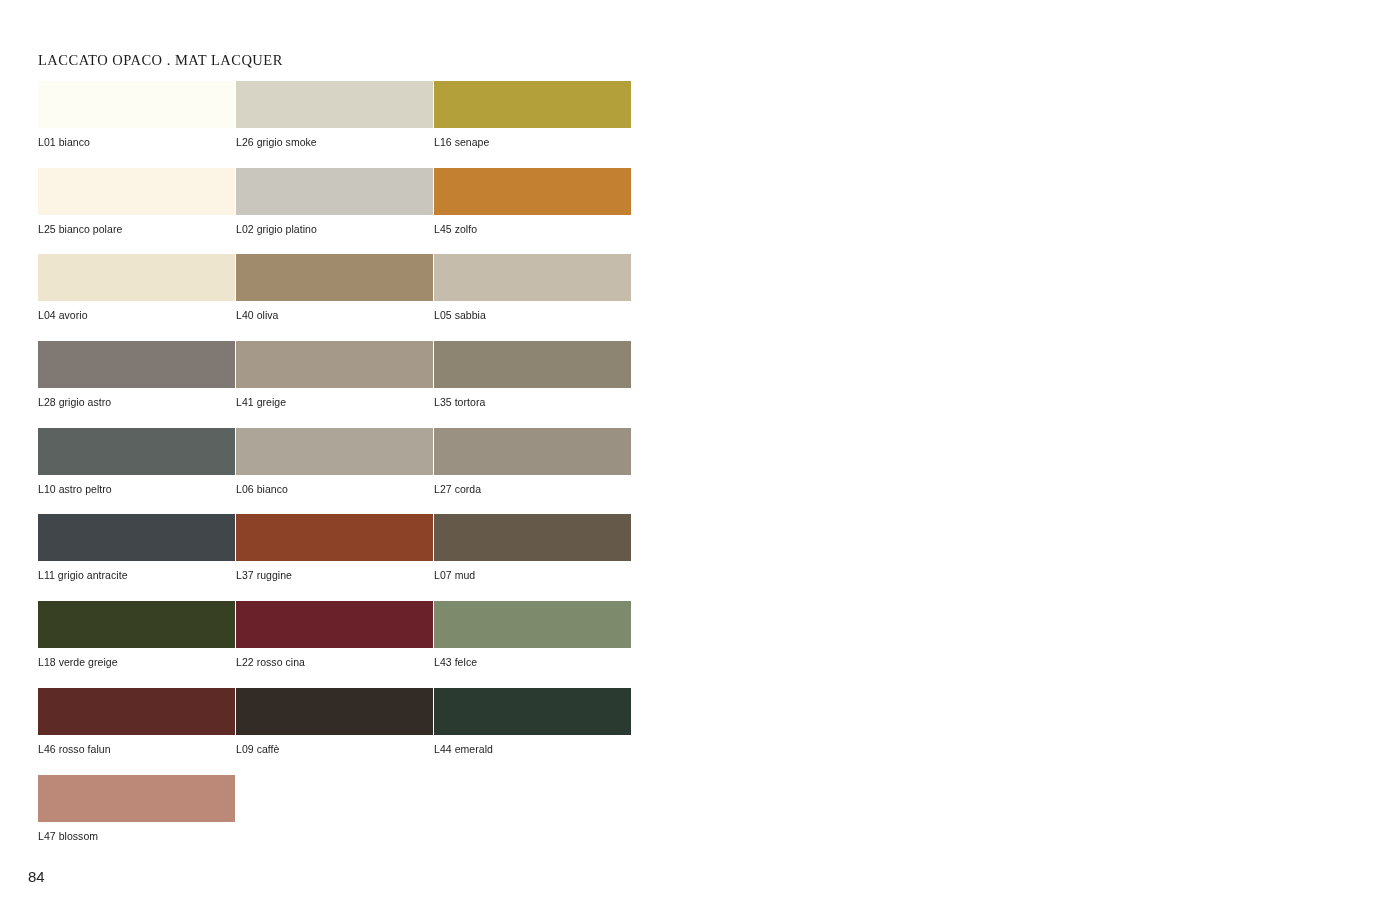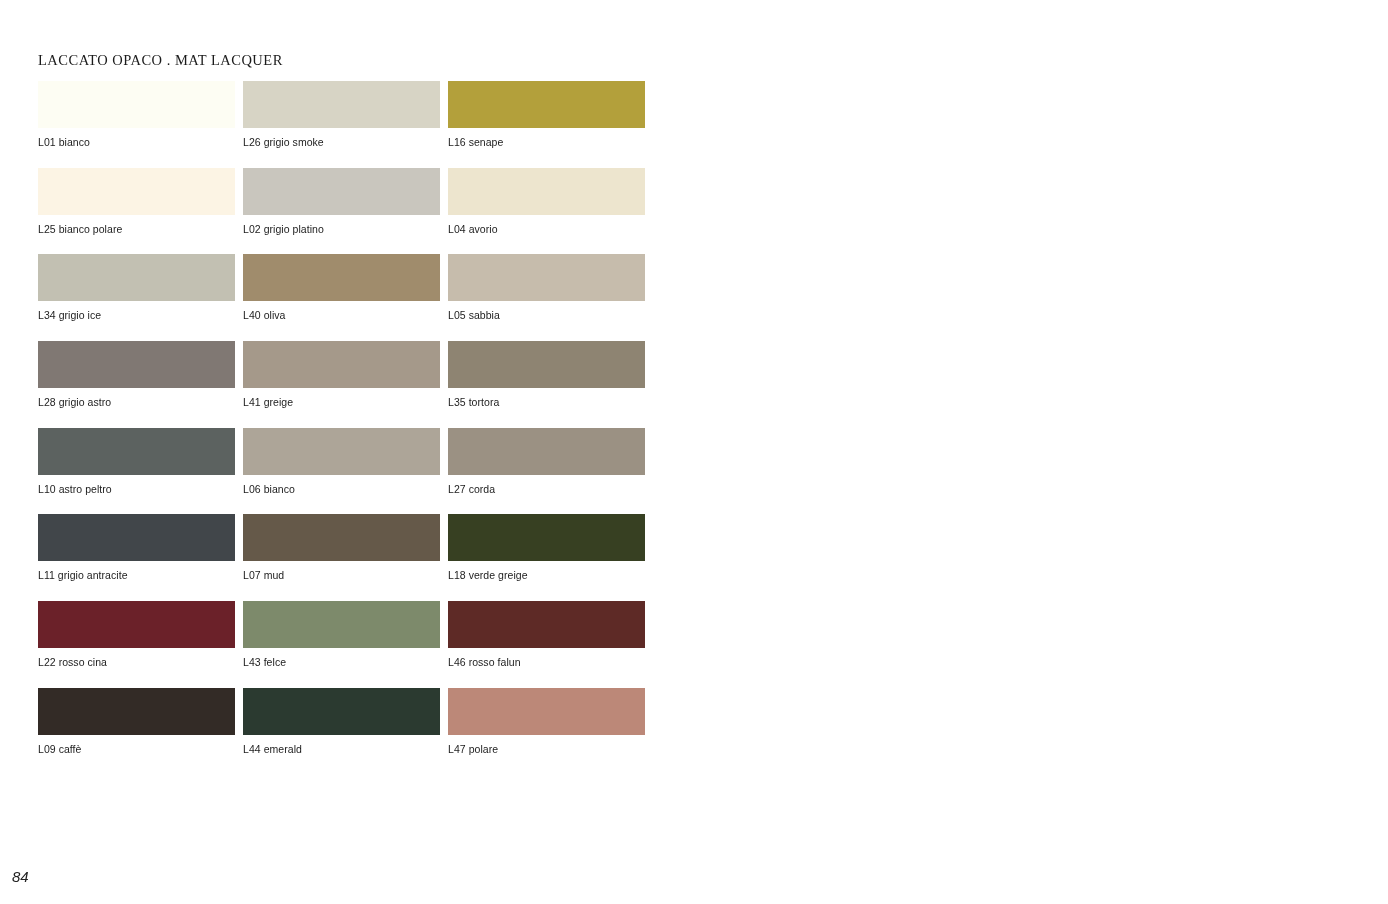--- a/index.html
+++ b/index.html
@@ -30,21 +30,21 @@
     font-size: 14.5px;
     letter-spacing: 0.5px;
     color: #1b1b1b;
     white-space: nowrap;
   }
 
   .swatch-grid {
     position: absolute;
     display: grid;
     grid-template-columns: repeat(3, 197px);
-    column-gap: 8px;
+    column-gap: 1px;
   }
   .grid-left  { left: 38px;  top: 81px; row-gap: 0; }
 
   .swatch-cell {
     height: 86.7px;
     position: relative;
   }
   .swatch-chip {
     width: 197px;
     height: 47px;
@@ -59,21 +59,21 @@
     color: #1c1c1c;
     white-space: nowrap;
     letter-spacing: 0.05px;
   }
   .page-number {
     position: absolute;
     font-size: 15px;
     color: #232323;
     font-family: "Liberation Sans", sans-serif;
   }
-  .pn-left  { left: 12px;  top: 868px; font-style: italic; }
+  .pn-left  { left: 28px;  top: 868px; }
 </style>
 </head>
 <body>
 
 <div class="page page-left">
 
   <div class="section-title" style="left:38px; top:52px;">LACCATO OPACO . MAT LACQUER</div>
 
   <div class="swatch-grid grid-left">
       <div class="swatch-cell">
@@ -90,26 +90,26 @@
       </div>
       <div class="swatch-cell">
         <span class="swatch-chip" style="background: rgb(252, 244, 228);"></span>
         <span class="swatch-label">L25 bianco polare</span>
       </div>
       <div class="swatch-cell">
         <span class="swatch-chip" style="background: rgb(201, 198, 190);"></span>
         <span class="swatch-label">L02 grigio platino</span>
       </div>
       <div class="swatch-cell">
+        <span class="swatch-chip" style="background: rgb(195, 128, 49);"></span>
+        <span class="swatch-label">L45 zolfo</span>
+      </div>
+      <div class="swatch-cell">
         <span class="swatch-chip" style="background: rgb(237, 229, 206);"></span>
         <span class="swatch-label">L04 avorio</span>
-      </div>
-      <div class="swatch-cell">
-        <span class="swatch-chip" style="background: rgb(194, 192, 178);"></span>
-        <span class="swatch-label">L34 grigio ice</span>
       </div>
       <div class="swatch-cell">
         <span class="swatch-chip" style="background: rgb(160, 140, 108);"></span>
         <span class="swatch-label">L40 oliva</span>
       </div>
       <div class="swatch-cell">
         <span class="swatch-chip" style="background: rgb(198, 188, 172);"></span>
         <span class="swatch-label">L05 sabbia</span>
       </div>
       <div class="swatch-cell">
@@ -134,20 +134,24 @@
       </div>
       <div class="swatch-cell">
         <span class="swatch-chip" style="background: rgb(155, 145, 131);"></span>
         <span class="swatch-label">L27 corda</span>
       </div>
       <div class="swatch-cell">
         <span class="swatch-chip" style="background: rgb(65, 70, 74);"></span>
         <span class="swatch-label">L11 grigio antracite</span>
       </div>
       <div class="swatch-cell">
+        <span class="swatch-chip" style="background: rgb(140, 66, 38);"></span>
+        <span class="swatch-label">L37 ruggine</span>
+      </div>
+      <div class="swatch-cell">
         <span class="swatch-chip" style="background: rgb(101, 89, 73);"></span>
         <span class="swatch-label">L07 mud</span>
       </div>
       <div class="swatch-cell">
         <span class="swatch-chip" style="background: rgb(55, 64, 34);"></span>
         <span class="swatch-label">L18 verde greige</span>
       </div>
       <div class="swatch-cell">
         <span class="swatch-chip" style="background: rgb(107, 33, 41);"></span>
         <span class="swatch-label">L22 rosso cina</span>
@@ -163,21 +167,21 @@
       <div class="swatch-cell">
         <span class="swatch-chip" style="background: rgb(51, 43, 38);"></span>
         <span class="swatch-label">L09 caffè</span>
       </div>
       <div class="swatch-cell">
         <span class="swatch-chip" style="background: rgb(43, 58, 48);"></span>
         <span class="swatch-label">L44 emerald</span>
       </div>
       <div class="swatch-cell">
         <span class="swatch-chip" style="background: rgb(188, 136, 120);"></span>
-        <span class="swatch-label">L47 polare</span>
+        <span class="swatch-label">L47 blossom</span>
       </div>
     </div>
 
   <div class="page-number pn-left">84</div>
 </div>
 
 <div class="page page-right">
 
   
 

